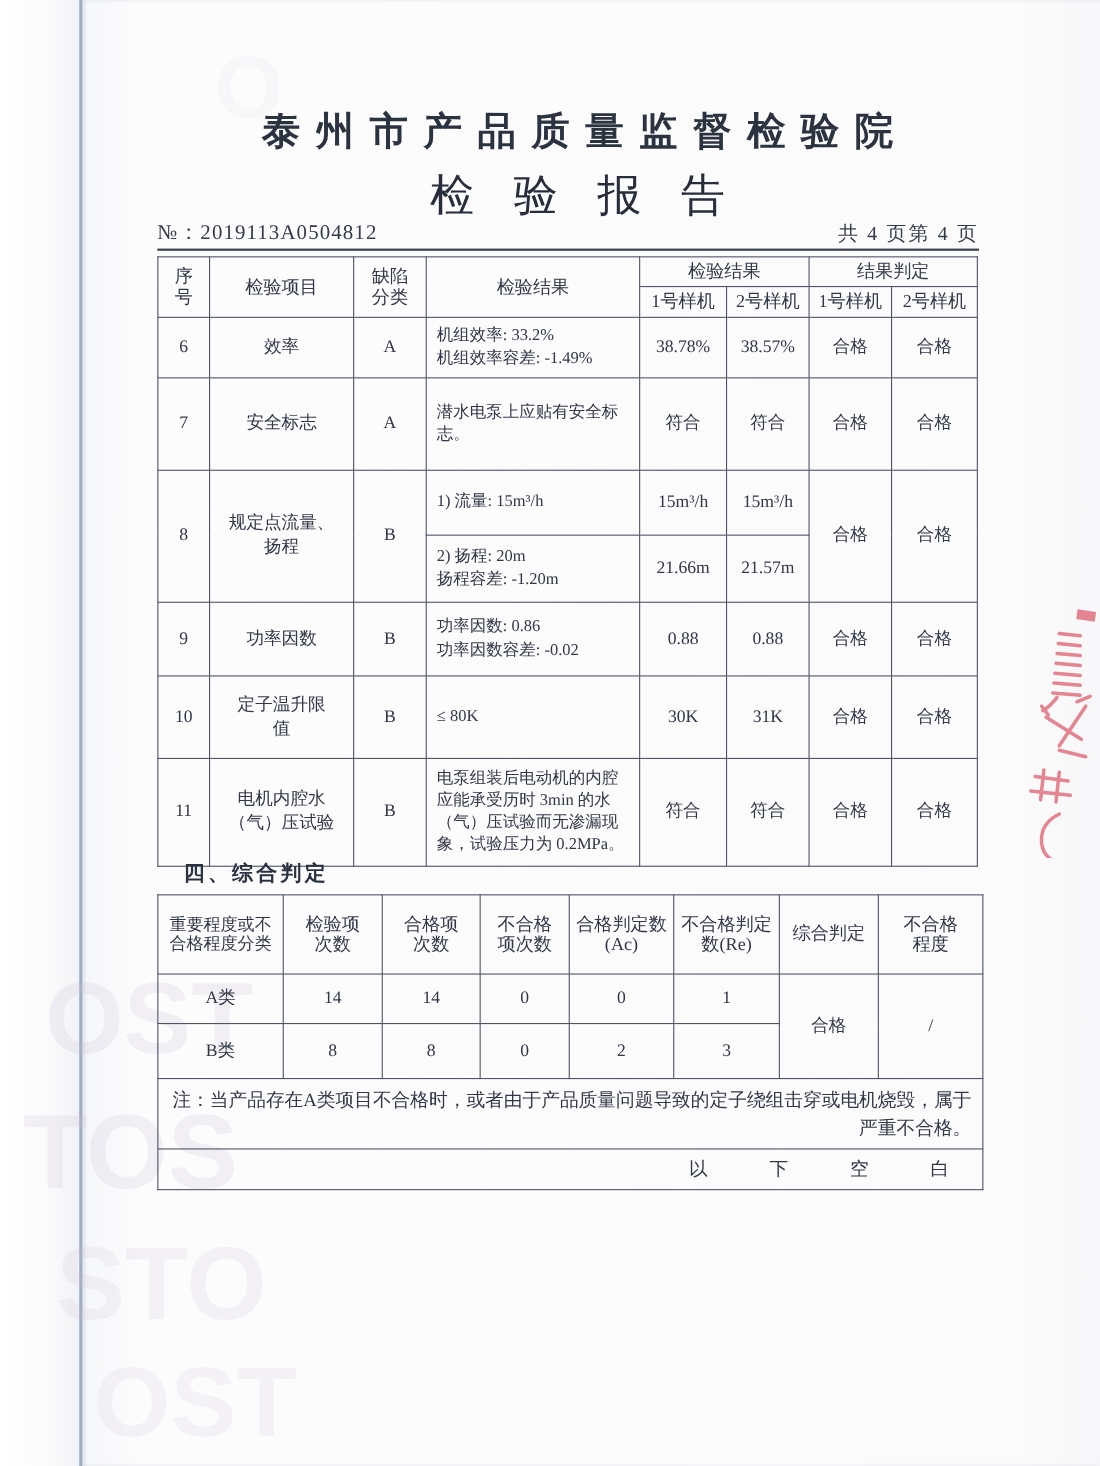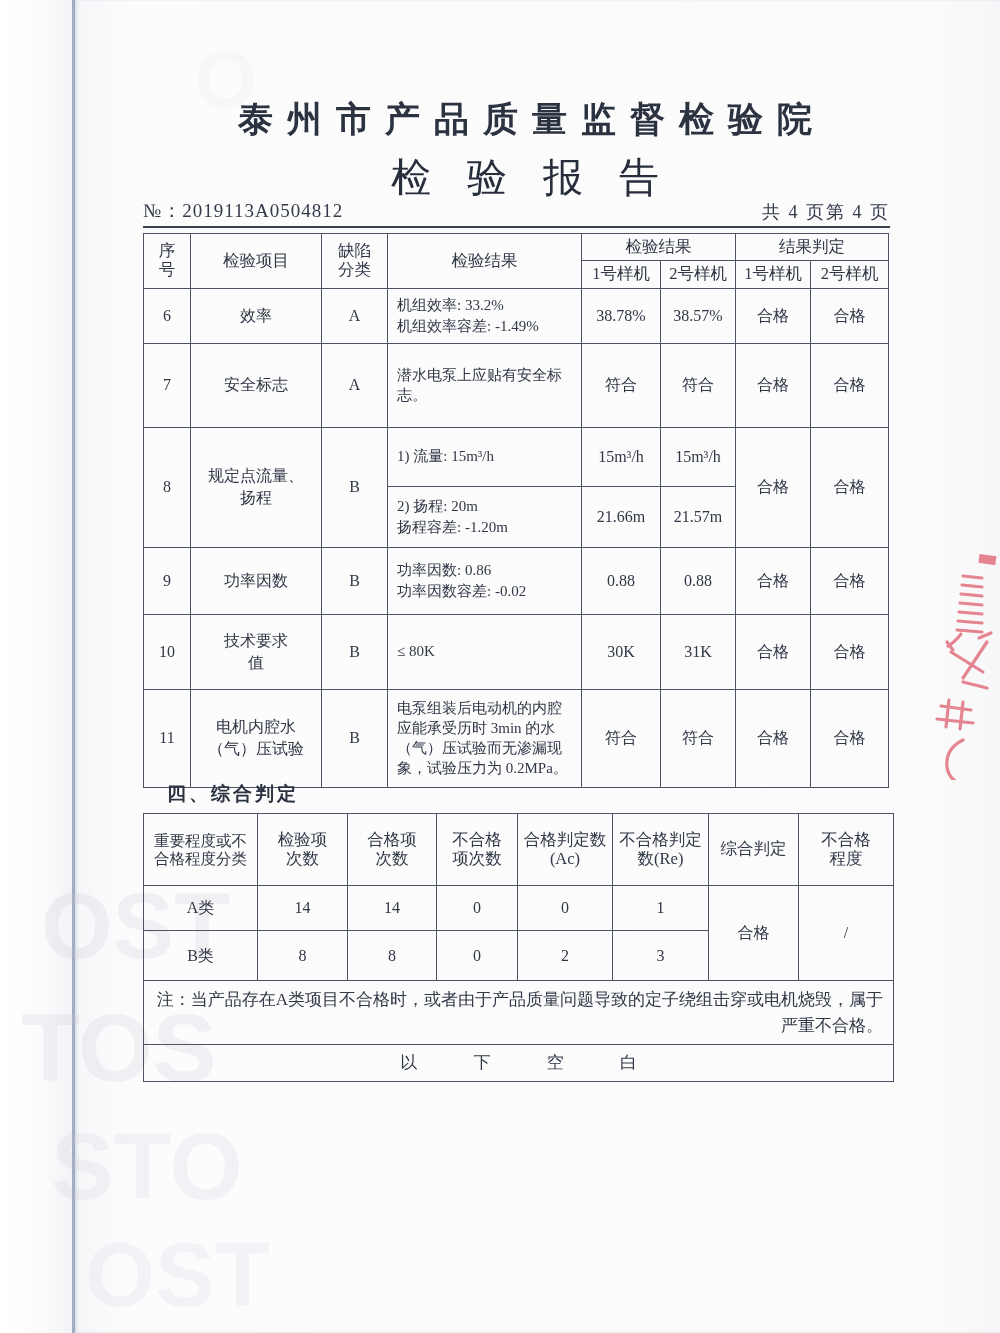--- a/index.html
+++ b/index.html
@@ -51,21 +51,21 @@
     overflow:hidden;
   }
   .t1{left:68px;top:233px;width:745px;}
   .t2{left:68px;top:813px;width:750px;font-family:Liberation Serif, serif;}
   .pre{white-space:pre-line;}
   .left{text-align:left;padding-left:9px;padding-right:6px;}
   .req{font-size:15px;}
   .h td{font-size:16.5px;}
   .tight{line-height:1.15;}
   .note-cell{text-align:right;font-size:17px;padding:6px 10px;line-height:1.5;}
-  .blank-cell{letter-spacing:26px;text-indent:26px;font-size:17px;}
+  .blank-cell{letter-spacing:26px;text-indent:26px;font-size:17px;text-align:right;}
   .section-heading{
     position:absolute;left:92px;top:781px;font-size:19px;font-weight:700;
     letter-spacing:3px;color:#2b3240;
   }
   .stamp{position:absolute;left:848px;top:530px;width:80px;height:250px;filter:blur(.5px);z-index:2;}
 </style>
 </head>
 <body>
 
 <div class="scan">
@@ -165,21 +165,21 @@
           <td class="left pre req">功率因数: 0.86
 功率因数容差: -0.02</td>
           <td>0.88</td>
           <td>0.88</td>
           <td>合格</td>
           <td>合格</td>
         </tr>
 
         <tr style="height:75px">
           <td>10</td>
-          <td class="pre">技术要求
+          <td class="pre">定子温升限
 值</td>
           <td>B</td>
           <td class="left req">≤ 80K</td>
           <td>30K</td>
           <td>31K</td>
           <td>合格</td>
           <td>合格</td>
         </tr>
 
         <tr style="height:98px">

